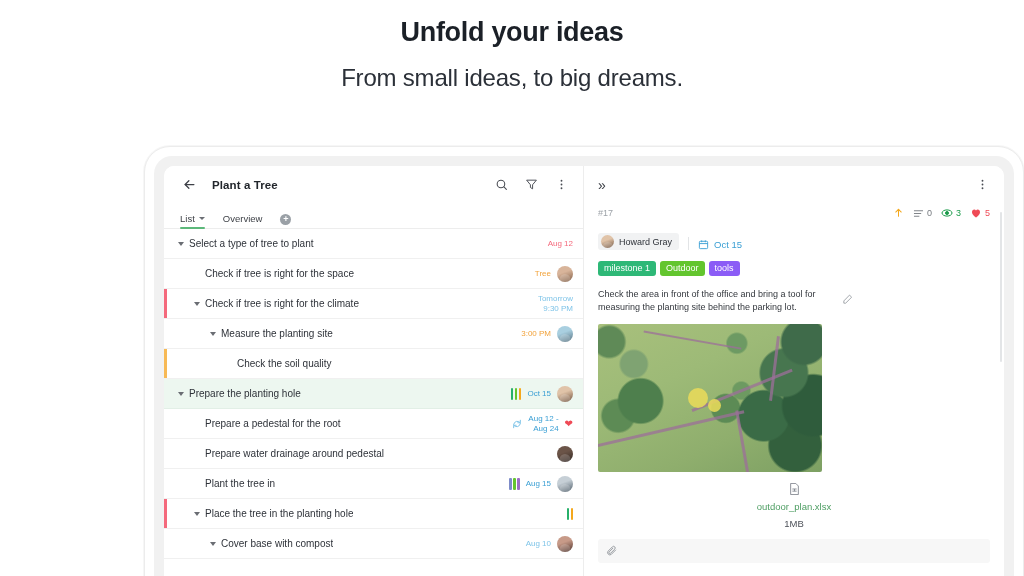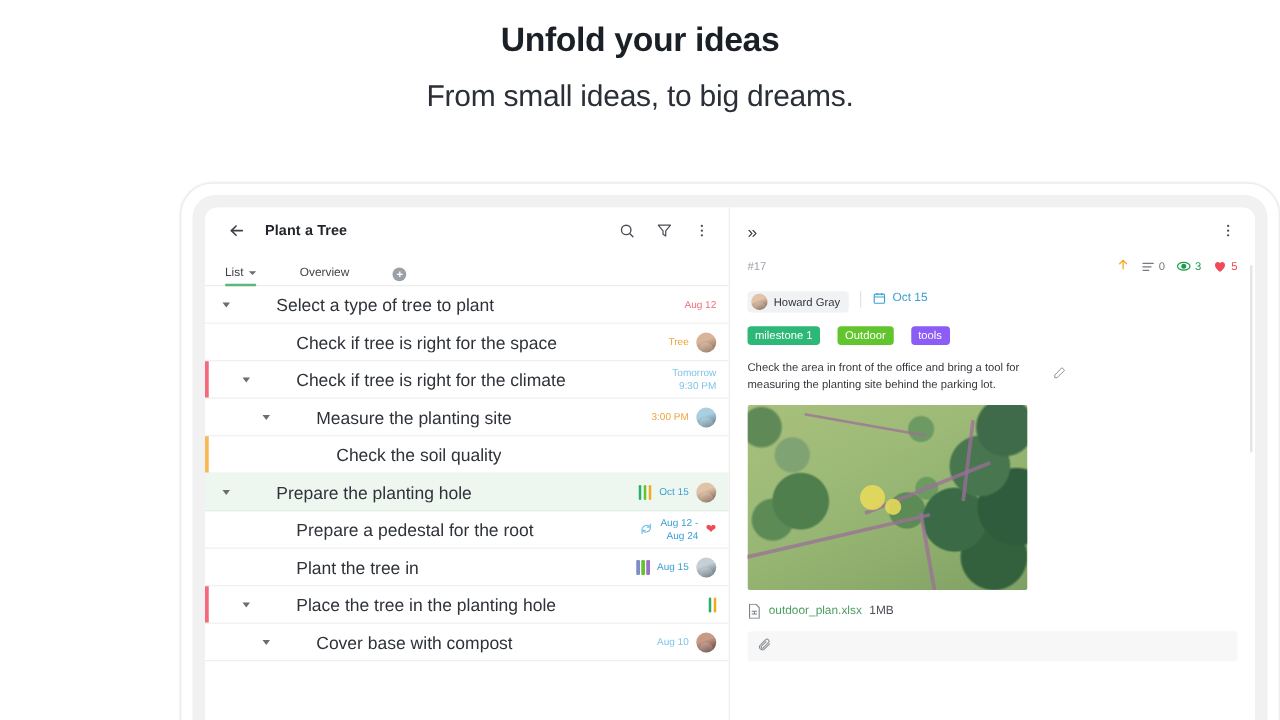--- a/index.html
+++ b/index.html
@@ -60,21 +60,21 @@
   }
   .lp-back { width: 22px; height: 22px; color: #3d4047; display:flex; align-items:center; justify-content:center; cursor: pointer;}
   .lp-title {
     margin-left: 12px; font-size: 11.5px; font-weight: 700; color: #22262c;
     letter-spacing: 0.1px;
   }
   .lp-topbar-actions { margin-left: auto; display: flex; align-items: center; gap: 14px; }
   .icon-btn { width: 16px; height: 16px; color: #4a4d54; cursor: pointer; display:flex; align-items:center; justify-content:center;}
 
   .lp-tabs {
-    height: 26px; display: flex; align-items: flex-end; gap: 35px;
+    height: 26px; display: flex; align-items: flex-end; gap: 18px;
     padding: 0 16px; border-bottom: 1px solid #ededed;
   }
   .tab {
     font-size: 9.5px; color: #3f4248; padding-bottom: 4px;
     display: flex; align-items: center; gap: 4px; cursor: pointer;
     position: relative;
   }
   .tab.active::after {
     content:""; position:absolute; left:0; right:0; bottom:-1px;
     height:2px; background:#5cb87a; border-radius:2px;
@@ -90,21 +90,21 @@
     position: relative; padding-right: 10px; cursor: pointer;
   }
   .task-row.selected { background: #edf7f0; border-bottom-color:#e2efe6; }
   .row-flag { position: absolute; left: 0; top: 0; bottom: 0; width: 3px; }
   .row-caret {
     width: 0; height: 0; margin-right: 5px; flex: none;
     border-left: 3.5px solid transparent; border-right: 3.5px solid transparent;
     border-top: 4px solid #6a6d73;
   }
   .row-caret.hidden { visibility: hidden; }
-  .row-label { font-size: 14px; color: #2e3239; white-space: nowrap; overflow:hidden; text-overflow:ellipsis;margin-left:32px;}
+  .row-label { font-size: 10px; color: #2e3239; white-space: nowrap; overflow:hidden; text-overflow:ellipsis;}
   .row-right { margin-left: auto; display: flex; align-items: center; gap: 6px; flex: none; }
   .row-date { font-size: 8px; line-height: 1.25; text-align: right; white-space: nowrap; }
   .bars { display: flex; gap: 1.5px; align-items: center; }
   .bars i { display:block; width:2.5px; height:12px; border-radius:1px; }
   .avatar {
     width: 16px; height: 16px; border-radius: 50%;
     background: #cfd4da; flex: none; overflow: hidden; position: relative;
   }
   .avatar.a1 { background: linear-gradient(160deg,#d8b49a 40%,#7e5c44); }
   .avatar.a2 { background: linear-gradient(160deg,#a9cfe0 40%,#56707e); }
@@ -131,30 +131,30 @@
   .rp-id { font-size:9px; color:#9ea3a9; }
   .rp-stats { margin-left:auto; display:flex; align-items:center; gap:9px; }
   .stat { display:flex; align-items:center; gap:3px; font-size:9px; }
   .rp-title {
     display:flex; align-items:center; gap:7px; margin-top:8px;
   }
   .check-circle {
     width:15px;height:15px;border-radius:50%;border:1.4px solid #53575e; flex:none; cursor:pointer;
   }
   .rp-title-text { font-size:13.5px; color:#1f2329; font-weight:400; letter-spacing:-0.1px;}
-  .rp-assign { display:flex; align-items:flex-start; gap:9px; margin-top:10px; }
+  .rp-assign { display:flex; align-items:flex-end; gap:9px; margin-top:10px; }
   .chip-user {
     display:flex; align-items:center; gap:5px;
     background:#f1f2f3; border-radius:3px; padding:2px 7px 2px 3px;
   }
   .chip-user .avatar { width:13px;height:13px; }
   .chip-user span { font-size:9px; color:#2e3239; }
   .divider-v { width:1px; height:13px; background:#e2e4e6; }
   .chip-date { display:flex; align-items:center; gap:5px; font-size:9.5px; color:#3a9fd4; }
-  .rp-tags { display:flex; gap:14px; margin-top:11px; }
+  .rp-tags { display:flex; gap:4px; margin-top:11px; }
   .tag { font-size:9px; color:#fff; border-radius:3px; padding:2.5px 6px; line-height:1.1; cursor:pointer;}
   .rp-desc {
     margin-top:12px; display:flex; gap:12px; align-items:flex-start;
   }
   .rp-desc p { font-size:9px; line-height:1.45; color:#34383e; max-width:232px;}
   .pencil { flex:none; color:#8a8f95; margin-top:3px; }
 
   
   .photo {
     margin-top:10px; width:224px; height:148px; border-radius:2px;
@@ -181,21 +181,21 @@
   .photo .p2 { left:40%; top:44%; width:48%; height:2.5px; transform:rotate(-22deg); }
   .photo .p3 { left:78%; top:8%; width:3px; height:44%; transform:rotate(7deg); }
   .photo .p4 { left:20%; top:10%; width:44%; height:2px; transform:rotate(10deg); }
   .photo .p5 { left:64%; top:58%; width:3px; height:45%; transform:rotate(-10deg); }
   .dot-y {
     position:absolute; border-radius:50%; background:#e8db5a; opacity:.88;
   }
   .dot-y.d1 { left:40%; top:43%; width:20px; height:20px; }
   .dot-y.d2 { left:49%; top:51%; width:13px; height:13px; }
 
-  .rp-file { display:flex; align-items:center; gap:6px; margin-top:11px; }
+  .rp-file { display:flex; align-items:center; gap:6px; margin-top:11px;flex-direction:column; }
   .file-ic { width:11px;height:12px; flex:none; }
   .file-name { font-size:9.5px; color:#4e9e63; }
   .file-size { font-size:9.5px; color:#4d5159; }
   .rp-comment {
     margin-top:10px; height:24px; background:#f7f7f7; border-radius:3px;
     display:flex; align-items:center; padding:0 8px;
   }
   .clip { color:#868b91; }
   .rp-scroll {
     position:absolute; right:2px; top:46px; width:2px; height:150px;
@@ -321,20 +321,28 @@
             <div class="row-label">Prepare a pedestal for the root</div>
             <div class="row-right">
               <span><svg width="10" height="10" viewBox="0 0 24 24" fill="none" stroke="#7fc4e8" stroke-width="2.4" stroke-linecap="round">
                   <polyline points="20 3 20 9 14 9"></polyline>
                   <path d="M20 9A9 9 0 0 0 4 13"></path>
                   <polyline points="4 21 4 15 10 15"></polyline>
                   <path d="M4 15a9 9 0 0 0 16-4"></path>
                 </svg></span>
               <span class="row-date" style="color: rgb(58, 159, 212);">Aug 12 -<br>Aug 24</span>
               <span class="heart-sm">❤</span>
+            </div>
+          </div>
+          <div class="task-row">
+            <div style="width: 30px; flex: 0 0 auto;"></div>
+            <div class="row-caret hidden"></div>
+            <div class="row-label">Prepare water drainage around pedestal</div>
+            <div class="row-right">
+              <span class="avatar a4"></span>
             </div>
           </div>
           <div class="task-row">
             <div style="width: 30px; flex: 0 0 auto;"></div>
             <div class="row-caret hidden"></div>
             <div class="row-label">Plant the tree in</div>
             <div class="row-right">
               <span class="bars">
                 <i style="background: rgb(126, 140, 201);"></i>
                 <i style="background: rgb(99, 197, 46);"></i>

